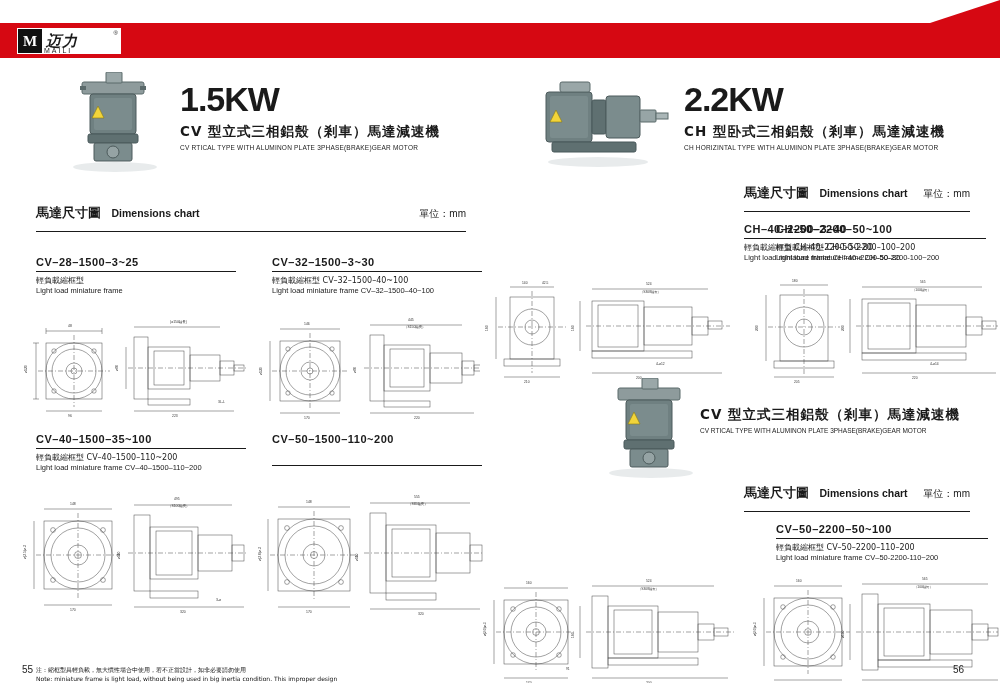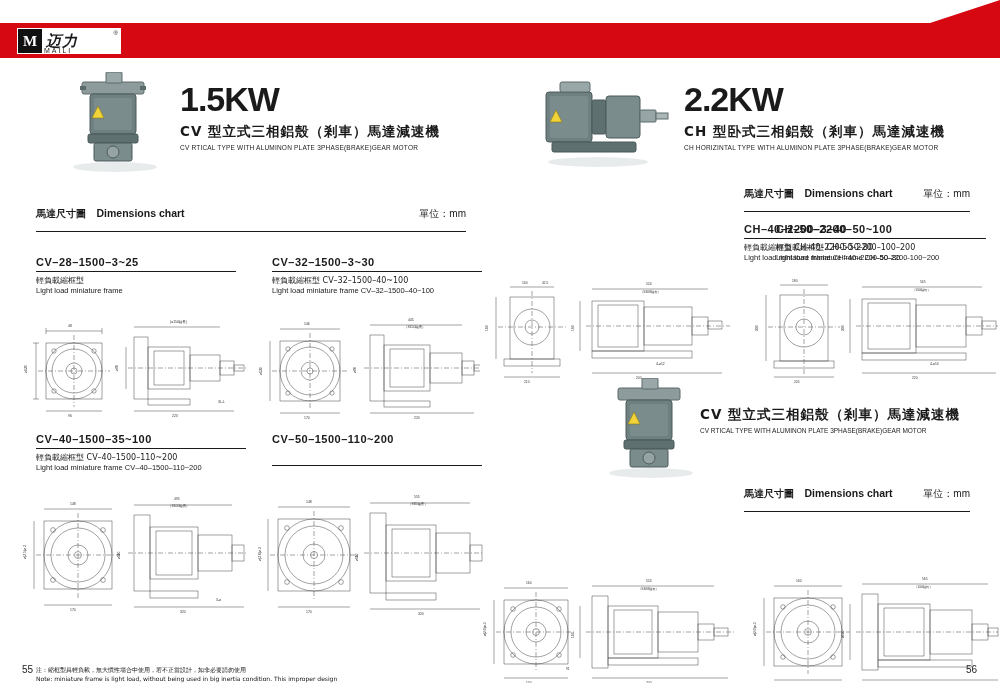--- a/index.html
+++ b/index.html
@@ -68,21 +68,21 @@
   }
   .title-en{
     font-size:6.5px;letter-spacing:.2px;margin-top:3px;color:#222;
   }
 
   
   .dimhead{
     position:relative;height:26px;
   }
   .dimhead .cn{
-    font-size:10px;font-weight:bold;font-family:Liberation Sans, sans-serif;
+    font-size:13px;font-weight:bold;font-family:Liberation Sans, sans-serif;
   }
   .dimhead .en{font-size:10.5px;font-weight:bold;margin-left:6px;}
   .unit{
     position:absolute;right:0;top:4px;font-size:10px;
     font-family:Liberation Sans, sans-serif;
   }
   .rule{border:0;border-top:1px solid #1a1a1a;margin:2px 0 0 0;}
 
   
   .model{position:absolute;}
@@ -502,20 +502,26 @@
   <div style="position:absolute;left:244px;top:425px;width:226px;">
     <div class="dimhead">
       <span class="cn">馬達尺寸圖</span>
       <span class="en">Dimensions chart</span>
       <span class="unit">單位：mm</span>
     </div>
     <hr class="rule">
   </div>
 
 
+  <div class="model" style="left:276px;top:465px;width:212px;">
+    <div class="code">CV–50–2200–50~100</div>
+    <div class="hr"></div>
+    <div class="cn">輕負載縮框型  CV–50–2200–110–200</div>
+    <div class="en">Light load miniature frame  CV–50-2200-110~200</div>
+  </div>
 
   <div class="dwg" style="left:-20px;top:512px;">
     <svg width="262" height="120" viewBox="0 0 262 120">
       <g stroke="#444" fill="none" stroke-width=".5">
         <circle cx="56" cy="62" r="32"></circle>
         <circle cx="56" cy="62" r="25"></circle>
         <circle cx="56" cy="62" r="10"></circle>
         <circle cx="56" cy="62" r="3.4"></circle>
         <rect x="24" y="30" width="64" height="64"></rect>
         <circle cx="33" cy="39" r="2.3"></circle>
@@ -586,16 +592,16 @@
         <text x="4" y="66" transform="rotate(-90 4,66)">ø(2.0)ø.3</text>
         <text x="44" y="116">205</text>
         <text x="170" y="10">565</text>
         <text x="162" y="18">（100軸長）</text>
         <text x="92" y="68" transform="rotate(-90 92,68)">ø110</text>
         <text x="170" y="116">220</text>
       </g>
     </svg>
   </div>
 
-  <div class="pageno" style="right:23px;">56</div>
+  <div class="pageno" style="right:36px;">56</div>
 </div>
 
 </div>
 
 </body></html>

